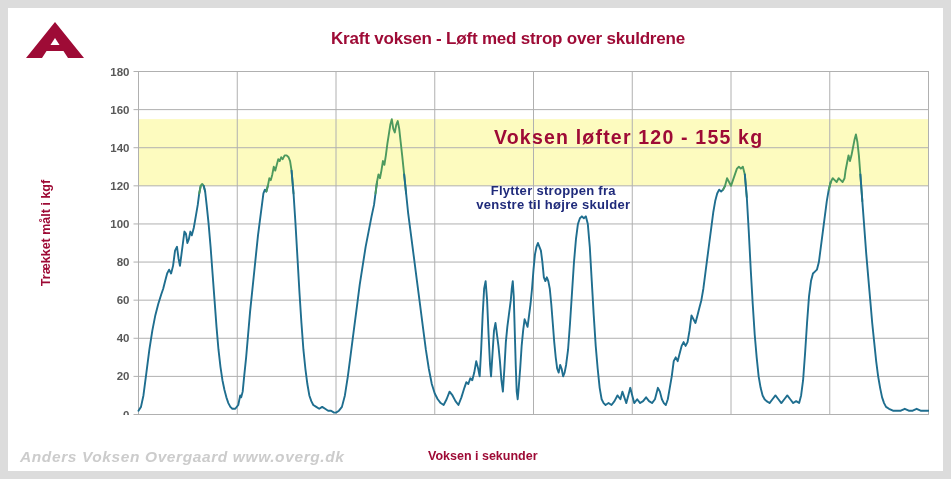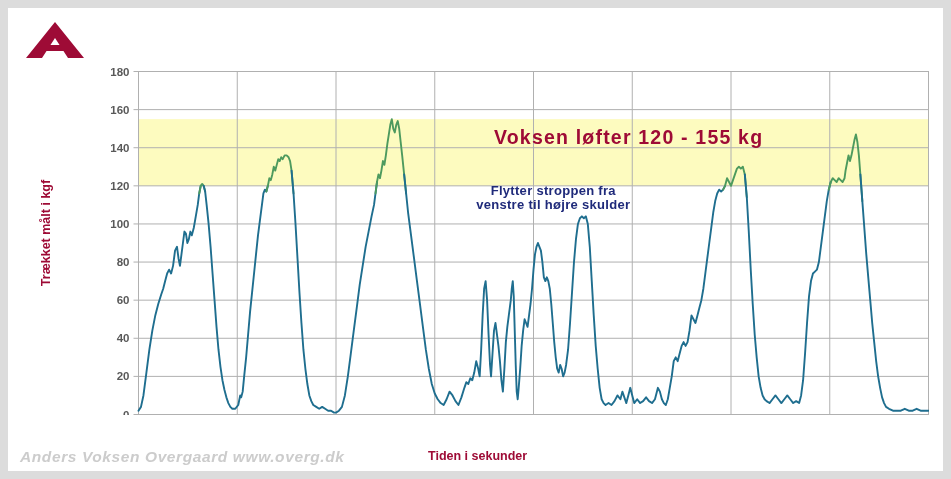--- a/index.html
+++ b/index.html
@@ -77,24 +77,25 @@
 
 <div id="frame">
 
   <div id="logo">
     <svg width="62" height="40" viewBox="0 0 62 40">
       <path d="M31 2 L60 38 L44 38 L31 18 L18 38 L2 38 Z" fill="#9e0b36"></path>
       <rect x="21" y="25" width="20" height="6" fill="#9e0b36"></rect>
     </svg>
   </div>
 
+  <div id="chart-title">Kraft voksen - Løft med strop over skuldrene</div>
 
   <div id="y-axis-title">Trækket målt i kgf</div>
 
-  <div id="x-axis-title">Tiden i sekunder</div>
+  <div id="x-axis-title">Voksen i sekunder</div>
 
   <div id="watermark">Anders Voksen Overgaard www.overg.dk</div>
 
   <div id="plot-wrap">
     <svg id="chart-svg" width="841" height="352" viewBox="0 0 841 352">
       <g id="band-layer">
           <rect x="50.5" y="56.13888888888886" width="790" height="66.69444444444449" fill="#fdfbbf"></rect>
         </g>
       <g id="grid-layer">
           <line x1="50.5" x2="840.5" y1="313.3888888888889" y2="313.3888888888889" stroke="#b0b0b0" stroke-width="1"></line>

